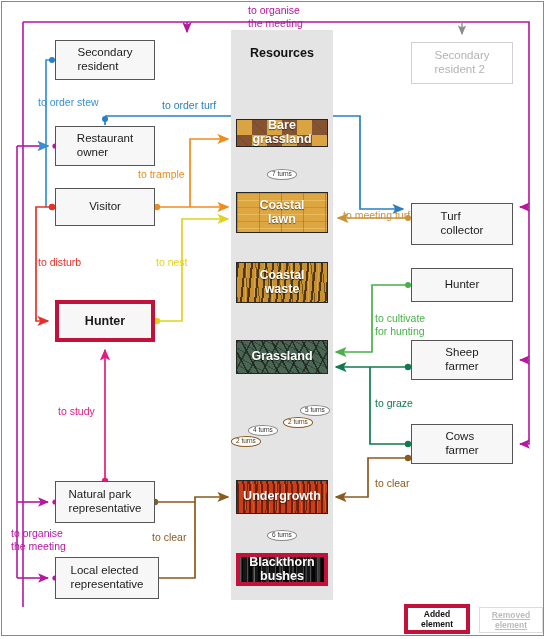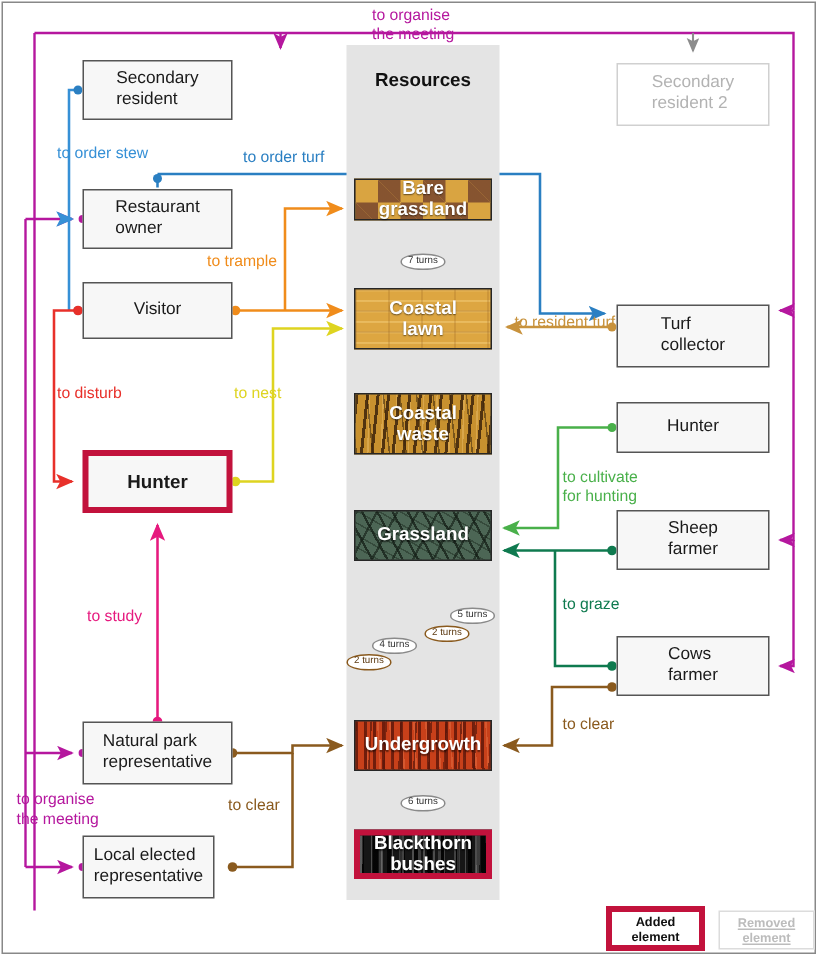--- a/index.html
+++ b/index.html
@@ -220,21 +220,21 @@
       </div>
       <div class="node" style="left: 55px; top: 188px; width: 100px; height: 38px;">
         <span>Visitor</span>
       </div>
       <div class="node added" style="left: 55px; top: 300px; width: 100px; height: 42px;">
         <span>Hunter</span>
       </div>
       <div class="node" style="left: 55px; top: 481px; width: 100px; height: 42px;">
         <span>Natural park<br>representative</span>
       </div>
-      <div class="node" style="left: 55px; top: 557px; width: 88px; height: 42px;">
+      <div class="node" style="left: 55px; top: 557px; width: 104px; height: 42px;">
         <span>Local elected<br>representative</span>
       </div>
       <div class="node ghost" style="left: 411px; top: 42px; width: 102px; height: 42px;">
         <span>Secondary<br>resident 2</span>
       </div>
       <div class="node" style="left: 411px; top: 188px; width: 102px; height: 42px; margin-top: 15px;">
         <span>Turf<br>collector</span>
       </div>
       <div class="node" style="left: 411px; top: 268px; width: 102px; height: 34px;">
         <span>Hunter</span>
@@ -264,21 +264,21 @@
       </div>
       <div class="res tex-black added" style="left: 236px; top: 553px; width: 92px; height: 33px;">
         <span class="inner">Blackthorn<br>bushes</span>
       </div>
     </div>
   <div id="labels">
       <div class="lbl" style="left: 248px; top: 4px; color: rgb(181, 23, 158);">to organise<br>the meeting</div>
       <div class="lbl" style="left: 38px; top: 96px; color: rgb(54, 144, 214);">to order stew</div>
       <div class="lbl" style="left: 162px; top: 99px; color: rgb(42, 127, 194);">to order turf</div>
       <div class="lbl" style="left: 138px; top: 168px; color: rgb(240, 140, 27);">to trample</div>
-      <div class="lbl" style="left: 343px; top: 209px; color: rgb(200, 146, 60);">to resident turf</div>
+      <div class="lbl" style="left: 343px; top: 209px; color: rgb(200, 146, 60);">to meeting turf</div>
       <div class="lbl" style="left: 38px; top: 256px; color: rgb(232, 48, 42);">to disturb</div>
       <div class="lbl" style="left: 156px; top: 256px; color: rgb(222, 212, 32);">to nest</div>
       <div class="lbl" style="left: 375px; top: 312px; color: rgb(73, 176, 74);">to cultivate<br>for hunting</div>
       <div class="lbl" style="left: 375px; top: 397px; color: rgb(15, 122, 79);">to graze</div>
       <div class="lbl" style="left: 58px; top: 405px; color: rgb(230, 25, 126);">to study</div>
       <div class="lbl" style="left: 375px; top: 477px; color: rgb(138, 90, 30);">to clear</div>
       <div class="lbl" style="left: 152px; top: 531px; color: rgb(138, 90, 30);">to clear</div>
       <div class="lbl" style="left: 11px; top: 527px; color: rgb(181, 23, 158);">to organise<br>the meeting</div>
     </div>
   <div id="turns">

